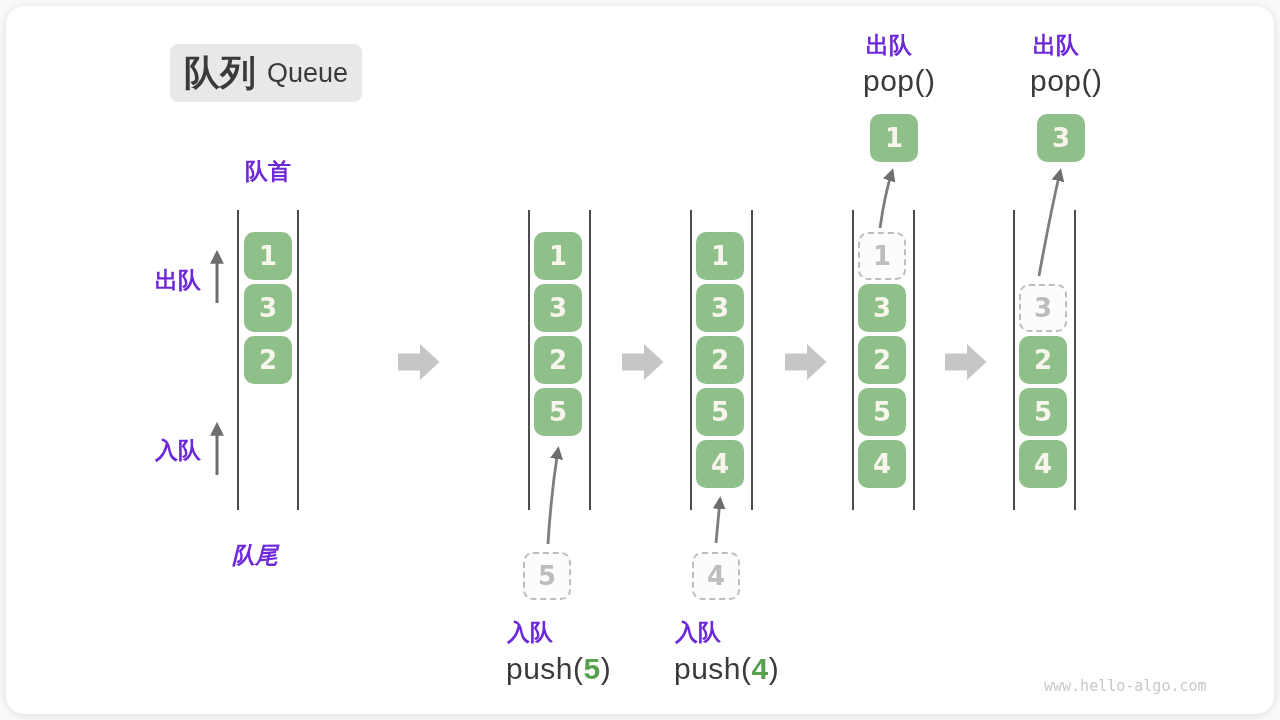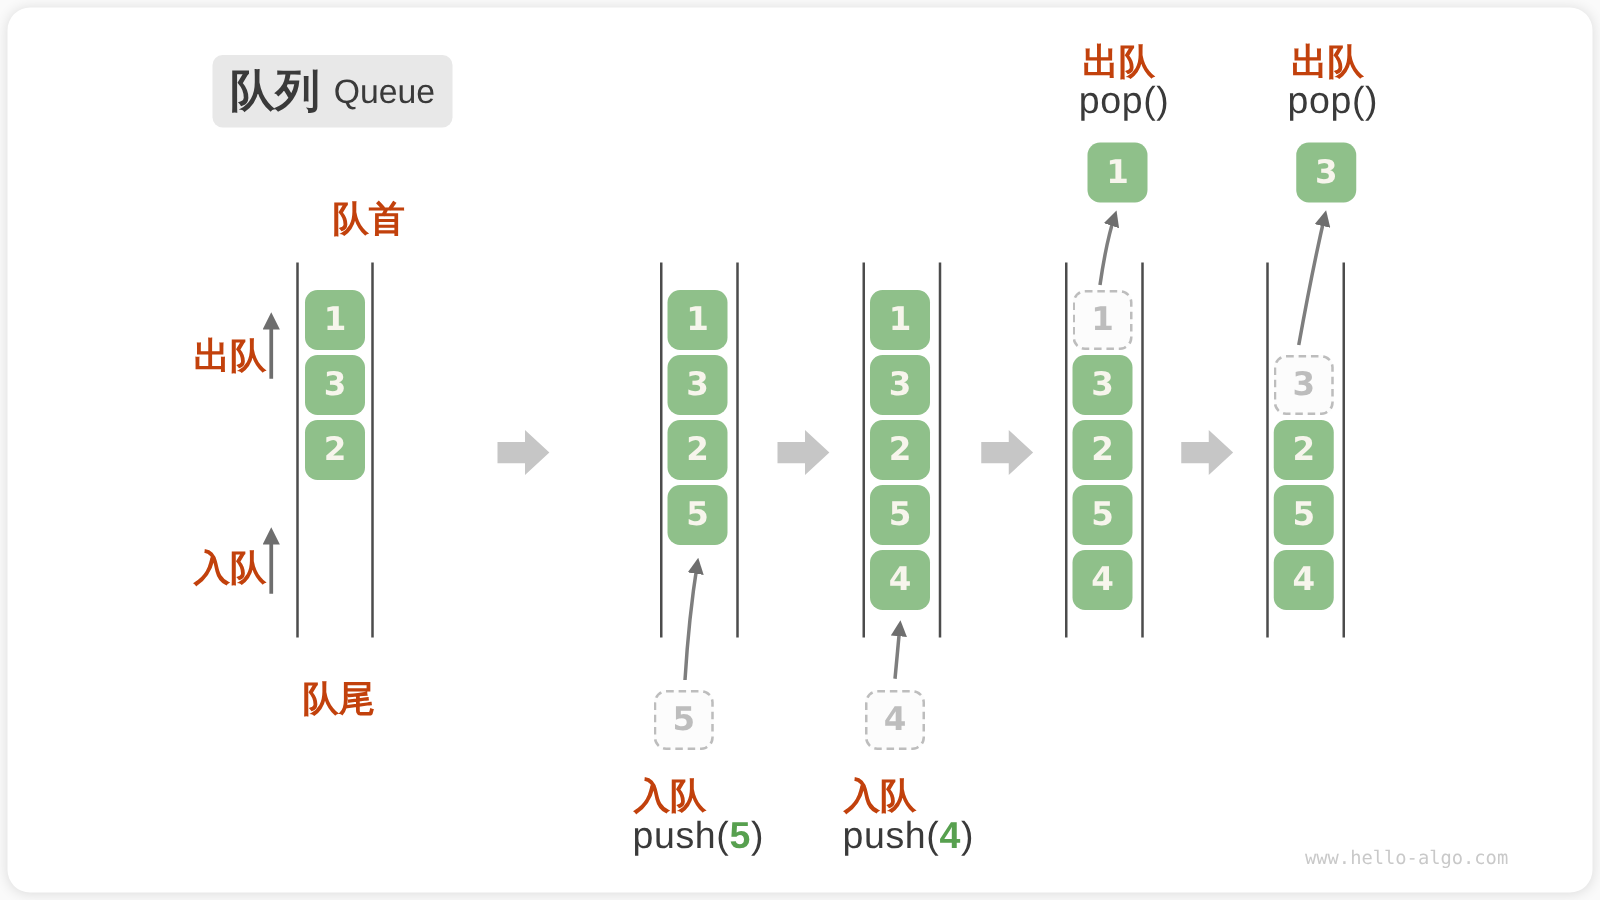--- a/index.html
+++ b/index.html
@@ -15,21 +15,21 @@
   }
   .abs{position:absolute;}
   .overlay{position:absolute;left:0;top:0;width:1280px;height:720px;pointer-events:none;}
   .title-badge{
     left:170px;top:44px;width:192px;height:58px;background:#e8e8e8;border-radius:8px;
     display:flex;align-items:center;justify-content:center;gap:11px;white-space:nowrap;
   }
   .title-cjk{font-weight:bold;font-size:36px;color:#3a3a3a;}
   .mono{font-family:Liberation Sans, sans-serif;}
   .title-latin{font-size:27px;color:#3a3a3a;}
-  .cjk-label{font-weight:bold;font-size:29px;color:#c2410c;white-space:nowrap;}
+  .cjk-label{font-weight:bold;font-size:23px;color:#6d28d9;white-space:nowrap;}
   .code-label{font-size:30px;color:#3a3a3a;white-space:nowrap;letter-spacing:0.5px;}
   .arg-green{color:#57A04F;font-weight:bold;}
   .wall{width:2px;background:#4c4c4c;top:210px;height:300px;}
   .qbox{
     width:48px;height:48px;border-radius:10px;background:#8FC08A;
     color:#F7F5EC;font-weight:bold;font-size:26px;
     display:flex;align-items:center;justify-content:center;
   }
   .ghost{
     width:48px;height:48px;border-radius:10px;background:#fcfcfc;
@@ -68,22 +68,22 @@
 
   <path stroke="#6E6E6E" stroke-width="3" fill="none" marker-end="url(#ah)" d="M217 303 L217 254"></path>
   <path stroke="#6E6E6E" stroke-width="3" fill="none" marker-end="url(#ah)" d="M217 475 L217 426"></path>
 </svg>
 
 <div class="abs title-badge">
   <span class="title-cjk">队列</span>
   <span class="mono title-latin">Queue</span>
 </div>
 
-<div class="abs cjk-label center-col" style="left:237px;top:156px;margin-left:27px;">队首</div>
-<div class="abs cjk-label center-col" style="left:240px;top:540px;">队尾</div>
+<div class="abs cjk-label center-col" style="left:237px;top:156px;">队首</div>
+<div class="abs cjk-label center-col" style="left:224px;top:540px;font-style:italic;">队尾</div>
 <div class="abs cjk-label" style="left:155px;top:265px;">出队</div>
 <div class="abs cjk-label" style="left:155px;top:435px;">入队</div>
 
 <div class="abs wall" style="left:237px;"></div>
 <div class="abs wall" style="left:297px;"></div>
 <div class="abs qbox" style="left:244px;top:232px;">1</div>
 <div class="abs qbox" style="left:244px;top:284px;">3</div>
 <div class="abs qbox" style="left:244px;top:336px;">2</div>
 
 <div class="abs wall" style="left:528px;"></div>

